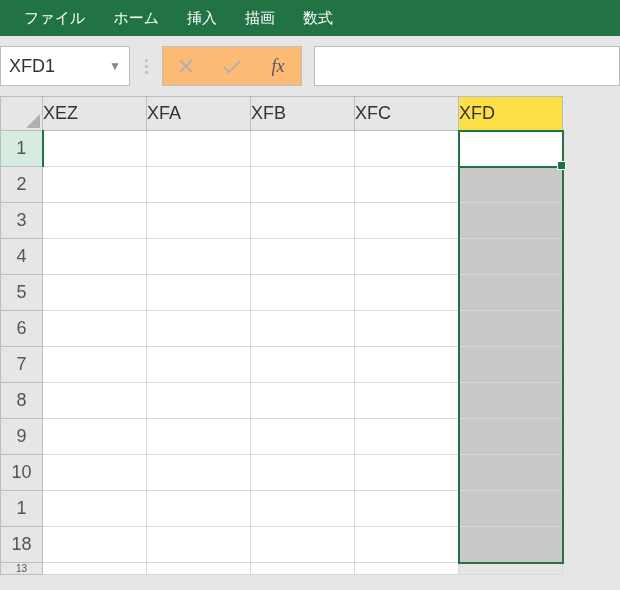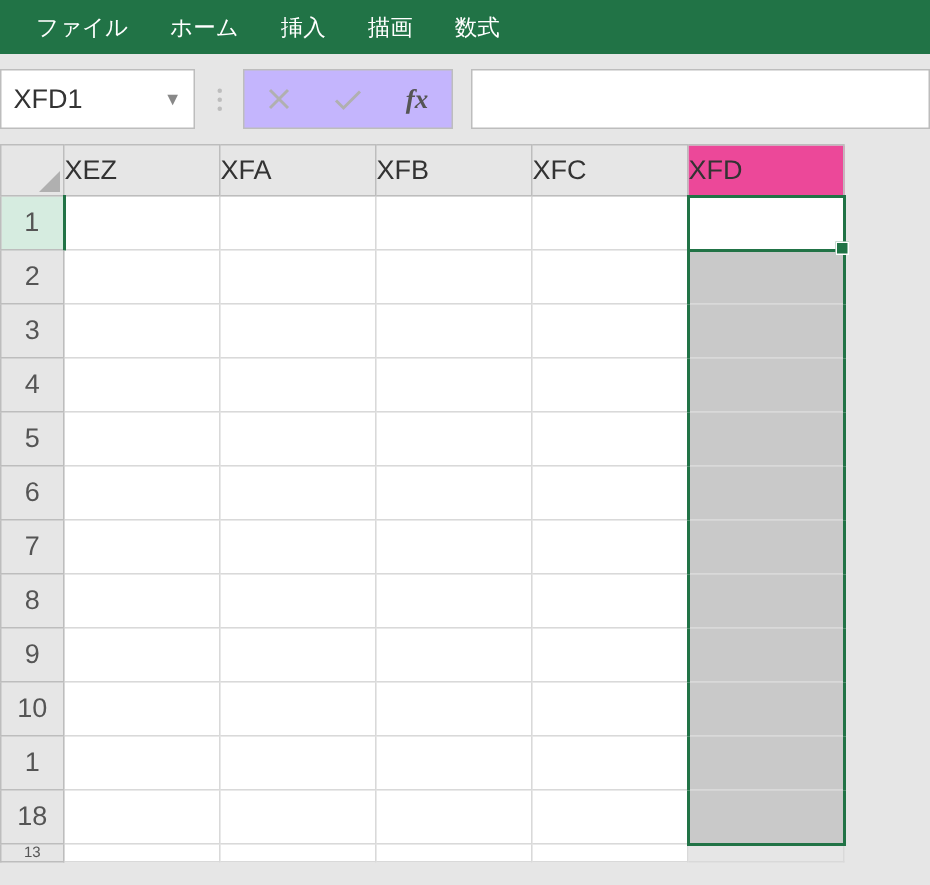--- a/index.html
+++ b/index.html
@@ -7,31 +7,31 @@
 
 .ribbon-tabs { background: #217346; height: 36px; display: flex; align-items: center; padding: 0 24px; gap: 28px; }
 .ribbon-tab { color: #fff; font-size: 15px; cursor: pointer; }
 
 .formula-bar-row { background: #e6e6e6; height: 60px; display: flex; align-items: center; padding: 8px 0; gap: 6px; }
 .name-box { width: 130px; height: 40px; background: #fff; border: 1px solid #bdbdbd; display: flex; align-items: center; padding: 0 8px; position: relative; }
 .name-box-text { font-size: 18px; color: #333; flex: 1; }
 .name-box-drop { color: #888; font-size: 12px; }
 .divider-dots { width: 20px; display: flex; flex-direction: column; align-items: center; gap: 3px; }
 .divider-dots span { width: 3px; height: 3px; background: #bdbdbd; border-radius: 50%; }
-.fb-buttons { display: flex; align-items: flex-end; background: #c4b5fd; border: 1px solid #bdbdbd; height: 40px; font-weight: bold; }
+.fb-buttons { display: flex; align-items: flex-end; background: #fdba74; border: 1px solid #bdbdbd; height: 40px; }
 .fb-btn { width: 46px; height: 100%; display: flex; align-items: center; justify-content: center; color: #b0b0b0; font-size: 20px; cursor: pointer; }
 .fb-btn.fx { font-style: italic; color: #555; font-size: 18px; font-family: serif; }
 .formula-input { flex: 1; height: 40px; background: #fff; border: 1px solid #bdbdbd; margin-left: 6px; }
 
 .grid-area { position: relative; background: #e6e6e6; }
 .grid-table { border-collapse: collapse; }
 .corner-cell { width: 42px; height: 34px; background: #e6e6e6; border: 1px solid #bdbdbd; position: relative; }
 .corner-cell::after { content: ""; position: absolute; right: 2px; bottom: 2px; width: 0; height: 0; border-left: 14px solid transparent; border-bottom: 14px solid #b0b0b0; }
 .col-header { height: 34px; background: #e6e6e6; border: 1px solid #bdbdbd; text-align: left; font-size: 18px; color: #333; font-weight: normal; }
-.col-header.selected { background: #ec4899; border-bottom: 2px solid #217346; }
+.col-header.selected { background: #fde047; border-bottom: 2px solid #217346; }
 .row-header { width: 42px; background: #e6e6e6; border: 1px solid #bdbdbd; text-align: center; font-size: 18px; color: #555; font-weight: normal; }
 .row-header.selected { background: #d6ece0; border-right: 2px solid #217346; }
 .cell { width: 104px; height: 36px; background: #fff; border: 1px solid #d9d9d9; }
 .cell.disabled { background: #c9c9c9; }
 .cell.active { border: 2px solid #217346; position: relative; }
 .cell.active::after { content: ""; position: absolute; right: -4px; bottom: -4px; width: 7px; height: 7px; background: #217346; border: 1px solid #fff; }
 .col-sel-border { border-left: 2px solid #217346 !important; border-right: 2px solid #217346 !important; }
 .col-sel-bottom { border-bottom: 2px solid #217346 !important; }
 </style>
 </head>

